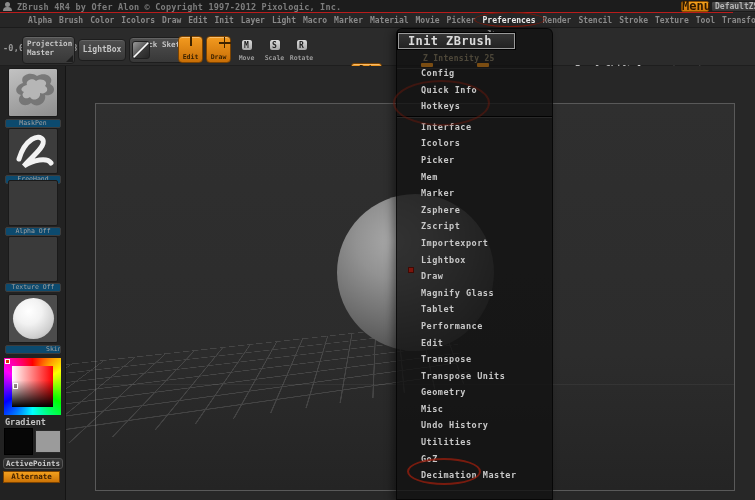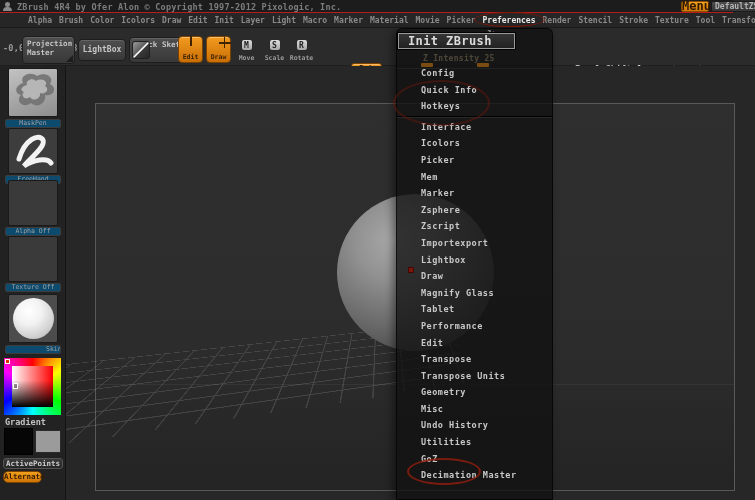--- a/index.html
+++ b/index.html
@@ -79,21 +79,21 @@
           background:conic-gradient(from 0deg,#f00,#ff0,#0f0,#0ff,#00f,#f0f,#f00);}
   .sv-square{position:absolute;left:8px;top:8px;right:8px;bottom:8px;
              background:linear-gradient(to bottom,rgba(0,0,0,0) 35%,#000 100%),linear-gradient(to right,#fff,#f00);}
   .sv-cursor{position:absolute;left:1px;top:42%;width:5px;height:6px;border:1px solid #fff;background:rgba(0,0,0,.3);}
   .hue-cursor{position:absolute;left:1px;top:1px;width:5px;height:5px;border:1px solid #fff;background:#e03000;}
   .gradient-label{position:absolute;left:5px;top:351px;font-size:8.5px;font-weight:bold;color:#c2c2c2;}
   .swatch-main{position:absolute;left:4px;top:362px;width:29px;height:27px;background:#060606;border:1px solid #000;}
   .swatch-alt{position:absolute;left:35px;top:364px;width:26px;height:23px;background:#9b9b9b;border:1px solid #2a2a2a;}
   .switch-btn{position:absolute;left:3px;top:392px;width:60px;height:11px;border-radius:3px;background:linear-gradient(#3a3a3a,#262626);
               border:1px solid #555;font-size:7.5px;font-weight:bold;color:#cdcdcd;text-align:center;line-height:9px;}
-  .alt-btn{position:absolute;left:3px;top:405px;width:39px;height:12px;border-radius:5px;background:linear-gradient(#f3a01e,#cd7406);
+  .alt-btn{position:absolute;left:3px;top:405px;width:57px;height:12px;border-radius:0;background:linear-gradient(#f3a01e,#cd7406);
            border:1px solid #7c4300;font-size:7.5px;font-weight:bold;color:#3a1d00;text-align:center;line-height:10px;}
 
   
   .workspace{position:absolute;left:66px;top:66px;width:689px;height:434px;background:#272727;}
   .doc{position:absolute;left:95px;top:103px;width:640px;height:388px;border:1px solid #595959;
        background:linear-gradient(#2f2f2f 0%,#2c2c2c 65%,#242424 100%);}
   .floor-grid{position:absolute;left:100px;top:328px;width:352px;height:84px;opacity:.16;
       background:repeating-linear-gradient(0deg,transparent 0 11px,#cfcfcf 11px 12px),
                  repeating-linear-gradient(90deg,transparent 0 22px,#cfcfcf 22px 23px);
       transform:perspective(260px) rotateX(56deg) rotateZ(-11deg) skewX(-8deg);transform-origin:85% 0%;}

